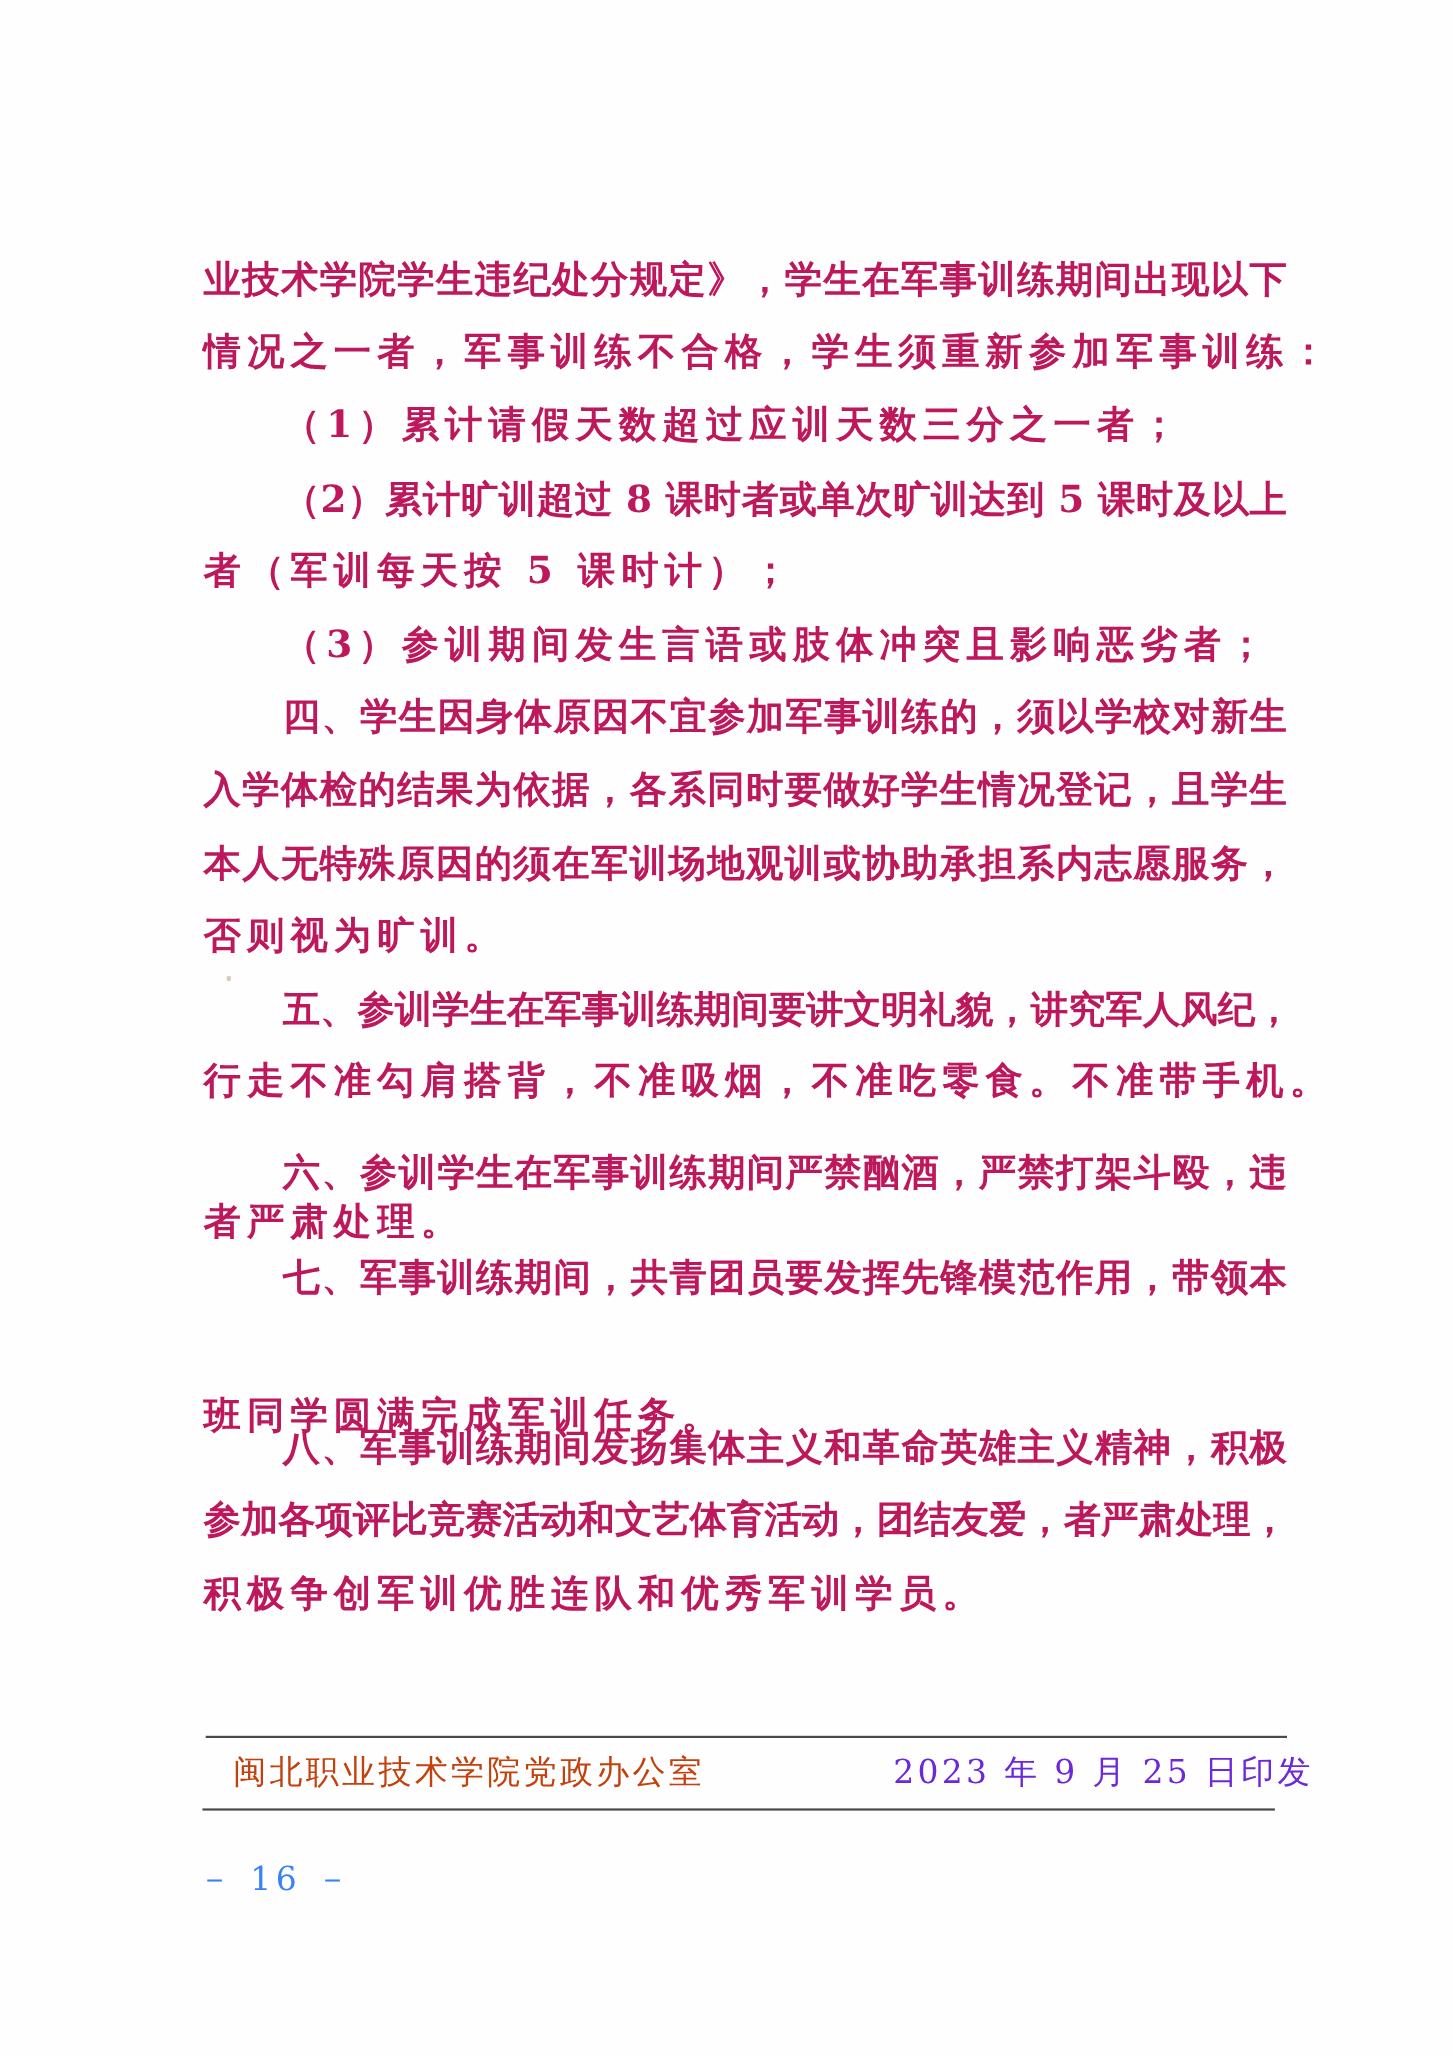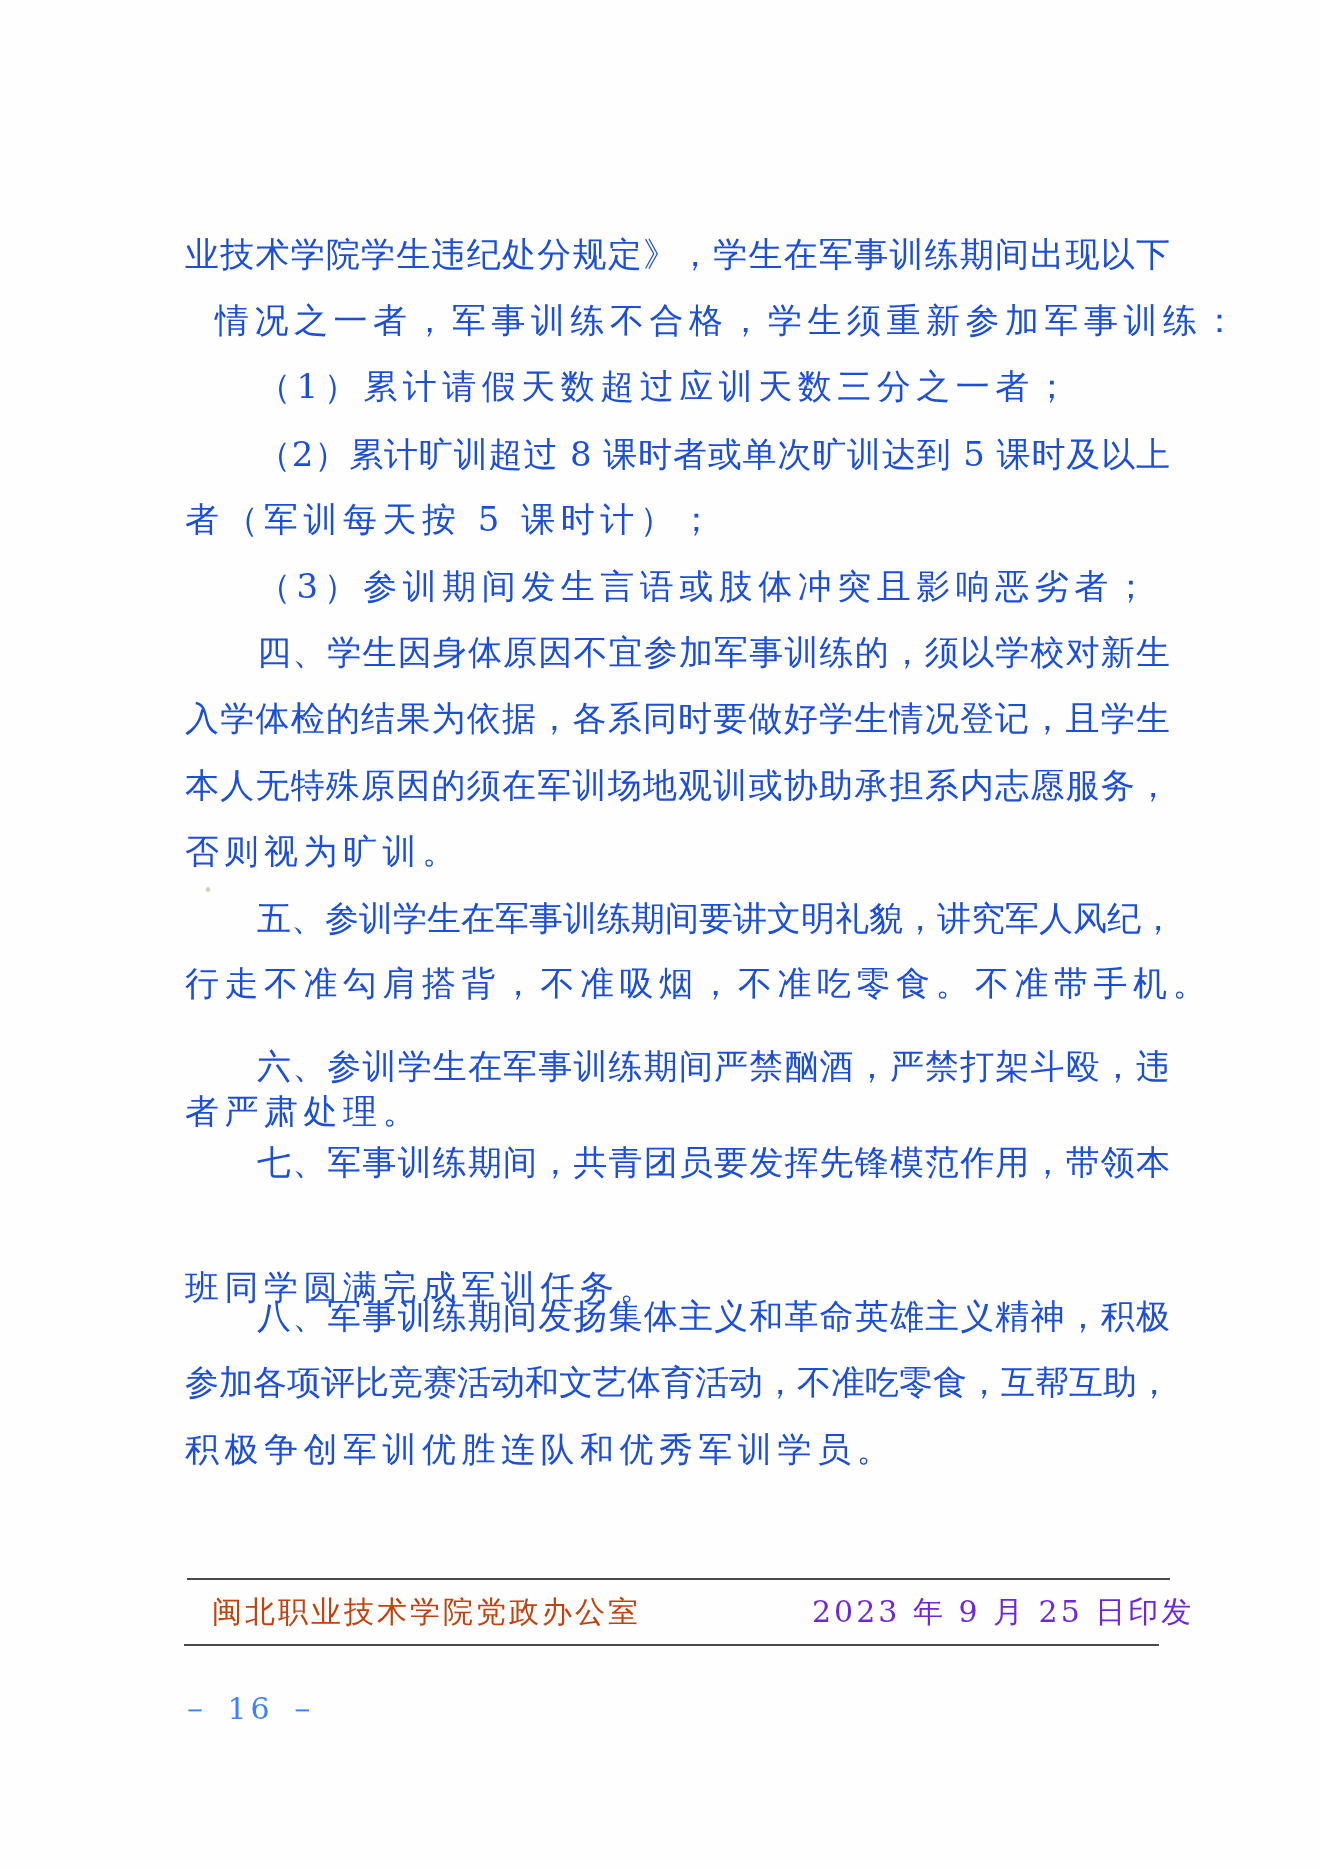--- a/index.html
+++ b/index.html
@@ -28,22 +28,22 @@
       width: 985px;
     }
     .line {
       position: absolute;
       left: 0;
       height: 56px;
       line-height: 56px;
       font-size: 34px;
       letter-spacing: 5.5px;
       white-space: nowrap;
-      color: #1d4ed8;
-      font-weight: normal;
+      color: #be185d;
+      font-weight: bold;
     }
     .line.indent { left: 72px; }
     .line.justify {
       text-align: justify;
       text-align-last: justify;
       width: 985px;
       letter-spacing: 0;
     }
     .line.indent.justify { width: 913px; }
 
@@ -99,37 +99,37 @@
     }
   </style>
 </head>
 <body>
 
 <div class="page">
   <div class="speck"></div>
 
   <div class="body-text" id="body-text">
       <div class="line justify" style="top: 0px;">业技术学院学生违纪处分规定》，学生在军事训练期间出现以下</div>
-      <div class="line" style="top: 66px; margin-left: 30px;">情况之一者，军事训练不合格，学生须重新参加军事训练：</div>
+      <div class="line" style="top: 66px;">情况之一者，军事训练不合格，学生须重新参加军事训练：</div>
       <div class="line indent" style="top: 132px;">（1）累计请假天数超过应训天数三分之一者；</div>
       <div class="line indent justify" style="top: 200px;">（2）累计旷训超过 8 课时者或单次旷训达到 5 课时及以上</div>
       <div class="line" style="top: 265px;">者（军训每天按 5 课时计）；</div>
       <div class="line indent" style="top: 332px; text-align: center;">（3）参训期间发生言语或肢体冲突且影响恶劣者；</div>
       <div class="line indent justify" style="top: 398px;">四、学生因身体原因不宜参加军事训练的，须以学校对新生</div>
       <div class="line justify" style="top: 464px;">入学体检的结果为依据，各系同时要做好学生情况登记，且学生</div>
       <div class="line justify" style="top: 531px;">本人无特殊原因的须在军训场地观训或协助承担系内志愿服务，</div>
       <div class="line" style="top: 597px;">否则视为旷训。</div>
       <div class="line indent justify" style="top: 664px;">五、参训学生在军事训练期间要讲文明礼貌，讲究军人风纪，</div>
       <div class="line" style="top: 729px;">行走不准勾肩搭背，不准吸烟，不准吃零食。不准带手机。</div>
       <div class="line indent justify" style="top: 796px; margin-top: 16px;">六、参训学生在军事训练期间严禁酗酒，严禁打架斗殴，违</div>
       <div class="line" style="top: 857px;">者严肃处理。</div>
       <div class="line indent justify" style="top: 908px;">七、军事训练期间，共青团员要发挥先锋模范作用，带领本</div>
       <div class="line" style="top: 995px; margin-top: 38px;">班同学圆满完成军训任务。</div>
       <div class="line indent justify" style="top: 1062px;">八、军事训练期间发扬集体主义和革命英雄主义精神，积极</div>
-      <div class="line justify" style="top: 1128px;">参加各项评比竞赛活动和文艺体育活动，不准吃零食，互帮互助，</div>
+      <div class="line justify" style="top: 1128px;">参加各项评比竞赛活动和文艺体育活动，团结友爱，者严肃处理，</div>
       <div class="line" style="top: 1195px;">积极争创军训优胜连队和优秀军训学员。</div>
     </div>
 
   <div class="footer-rule top"></div>
   <div class="footer-org">闽北职业技术学院党政办公室</div>
   <div class="footer-date">2023 年 9 月 25 日印发</div>
   <div class="footer-rule bottom"></div>
 
   <div class="page-number">－ 16 －</div>
 </div>

